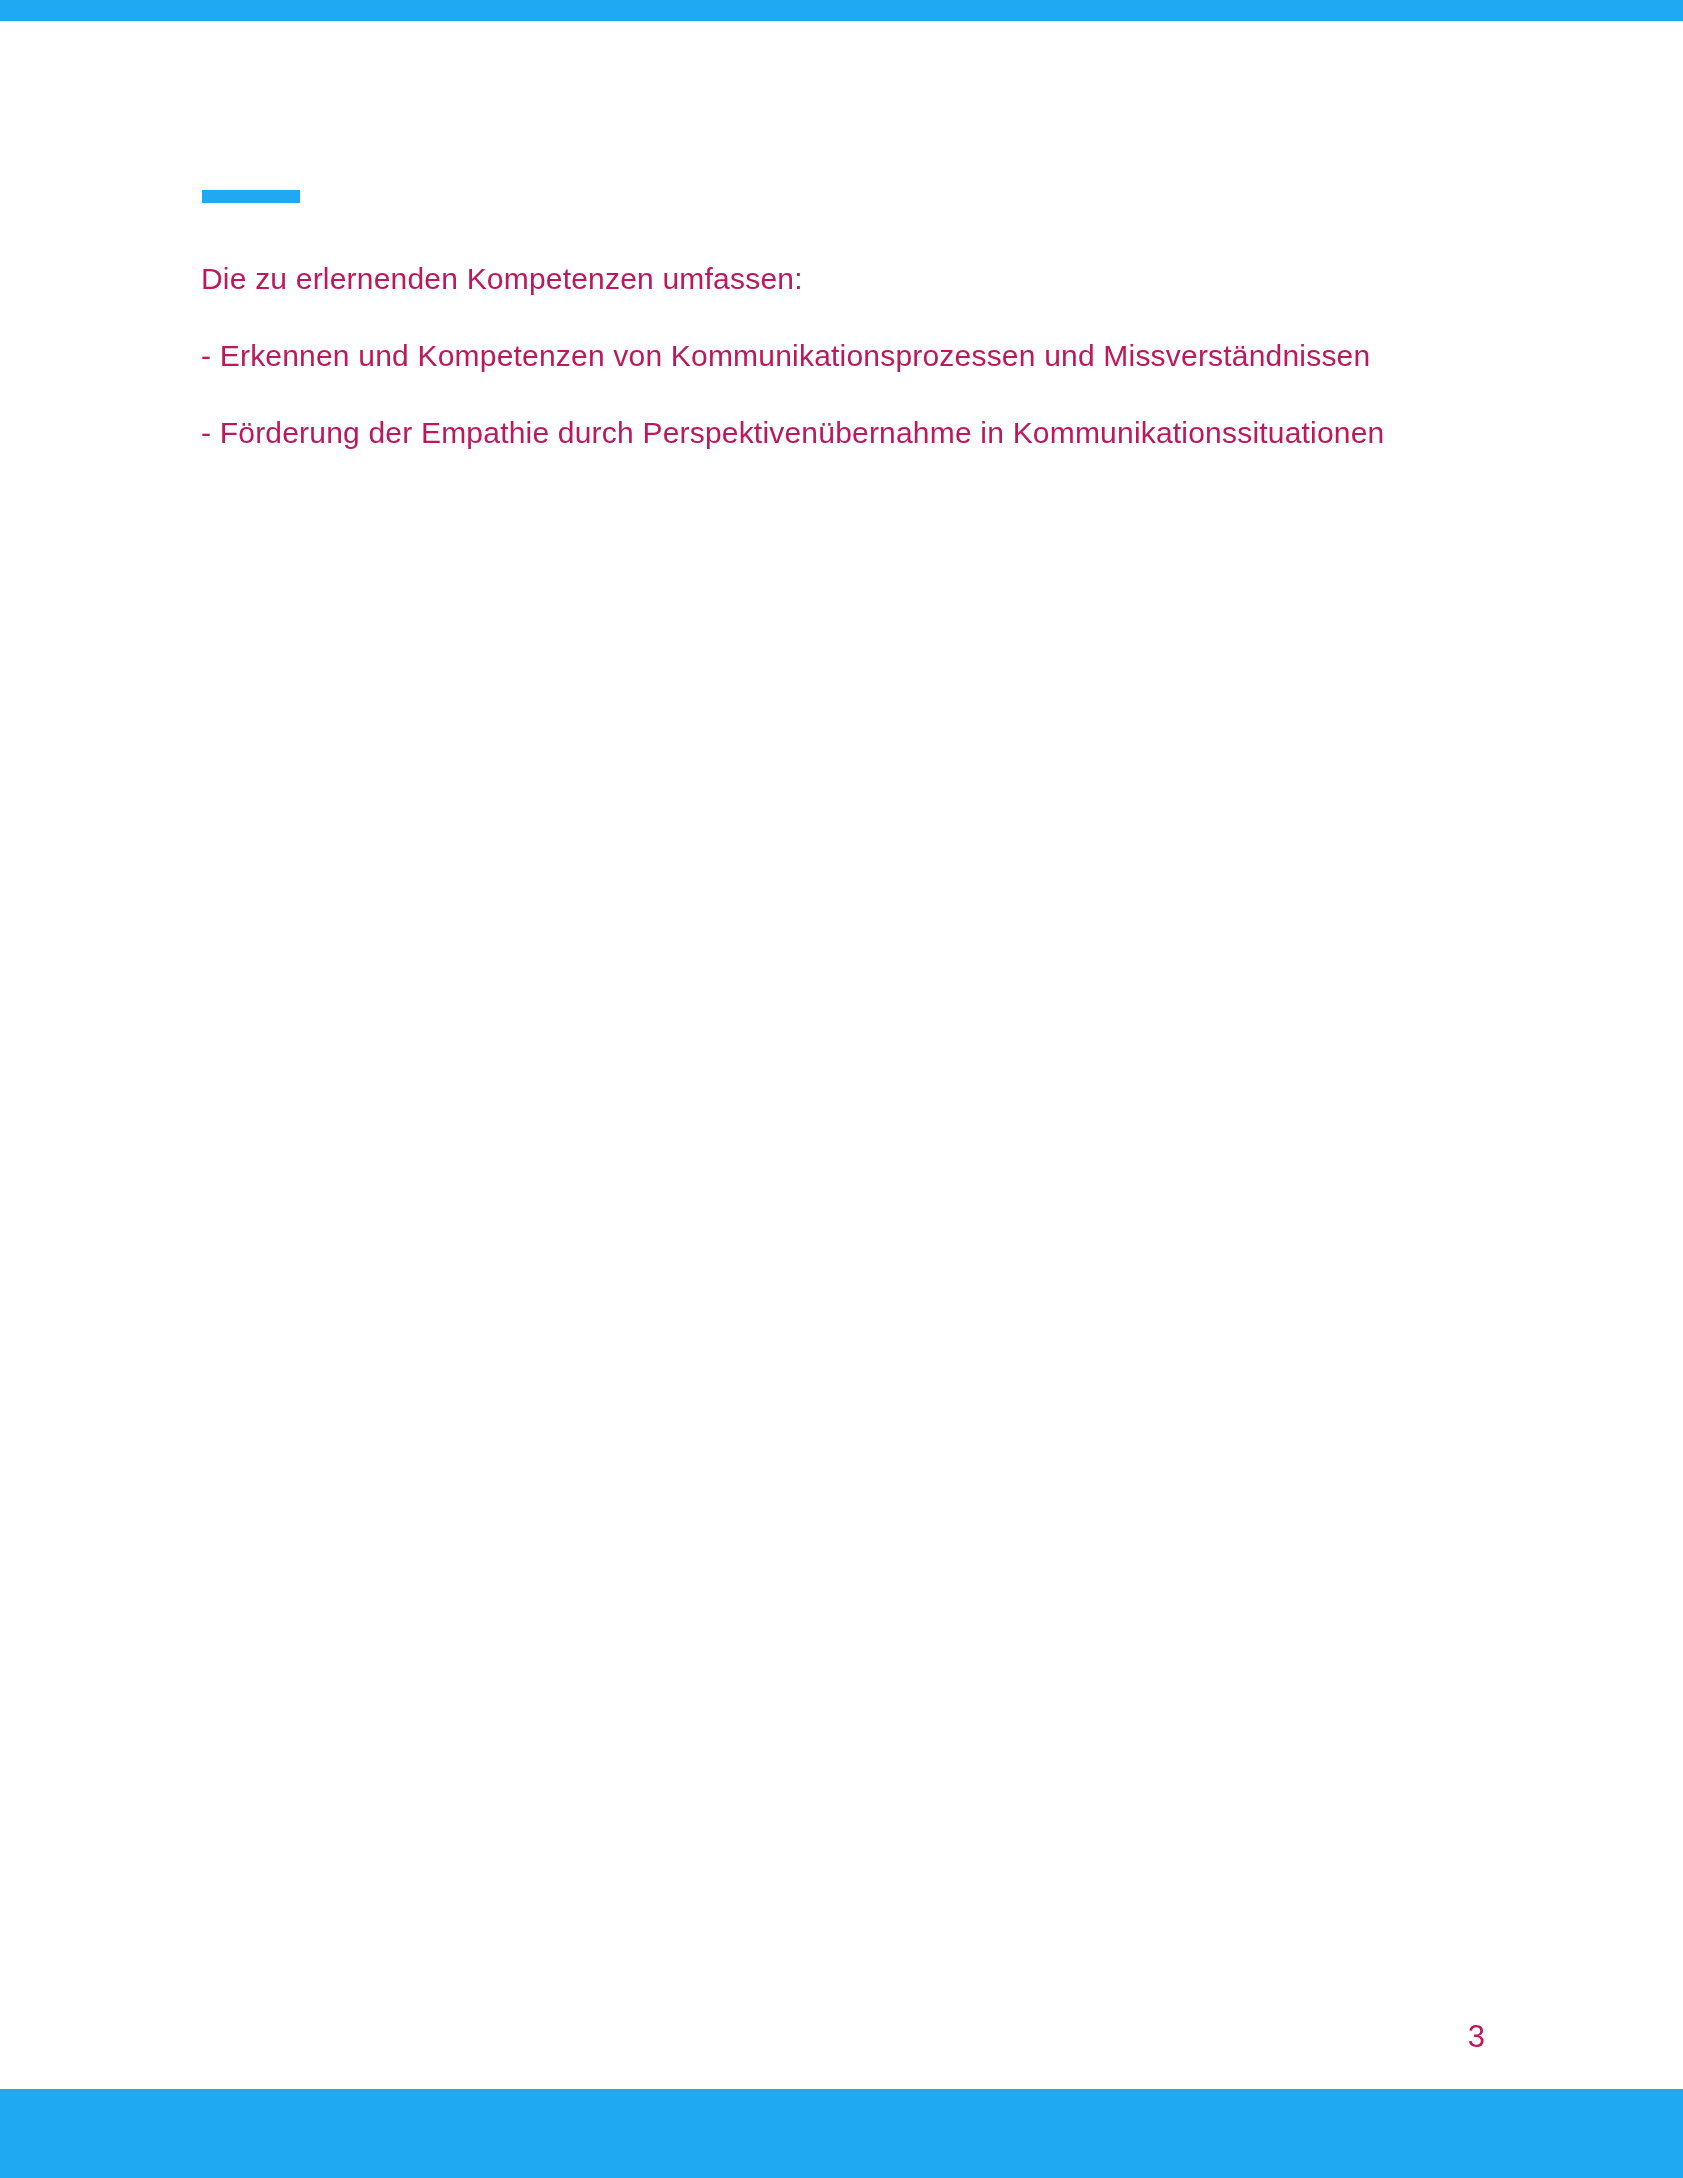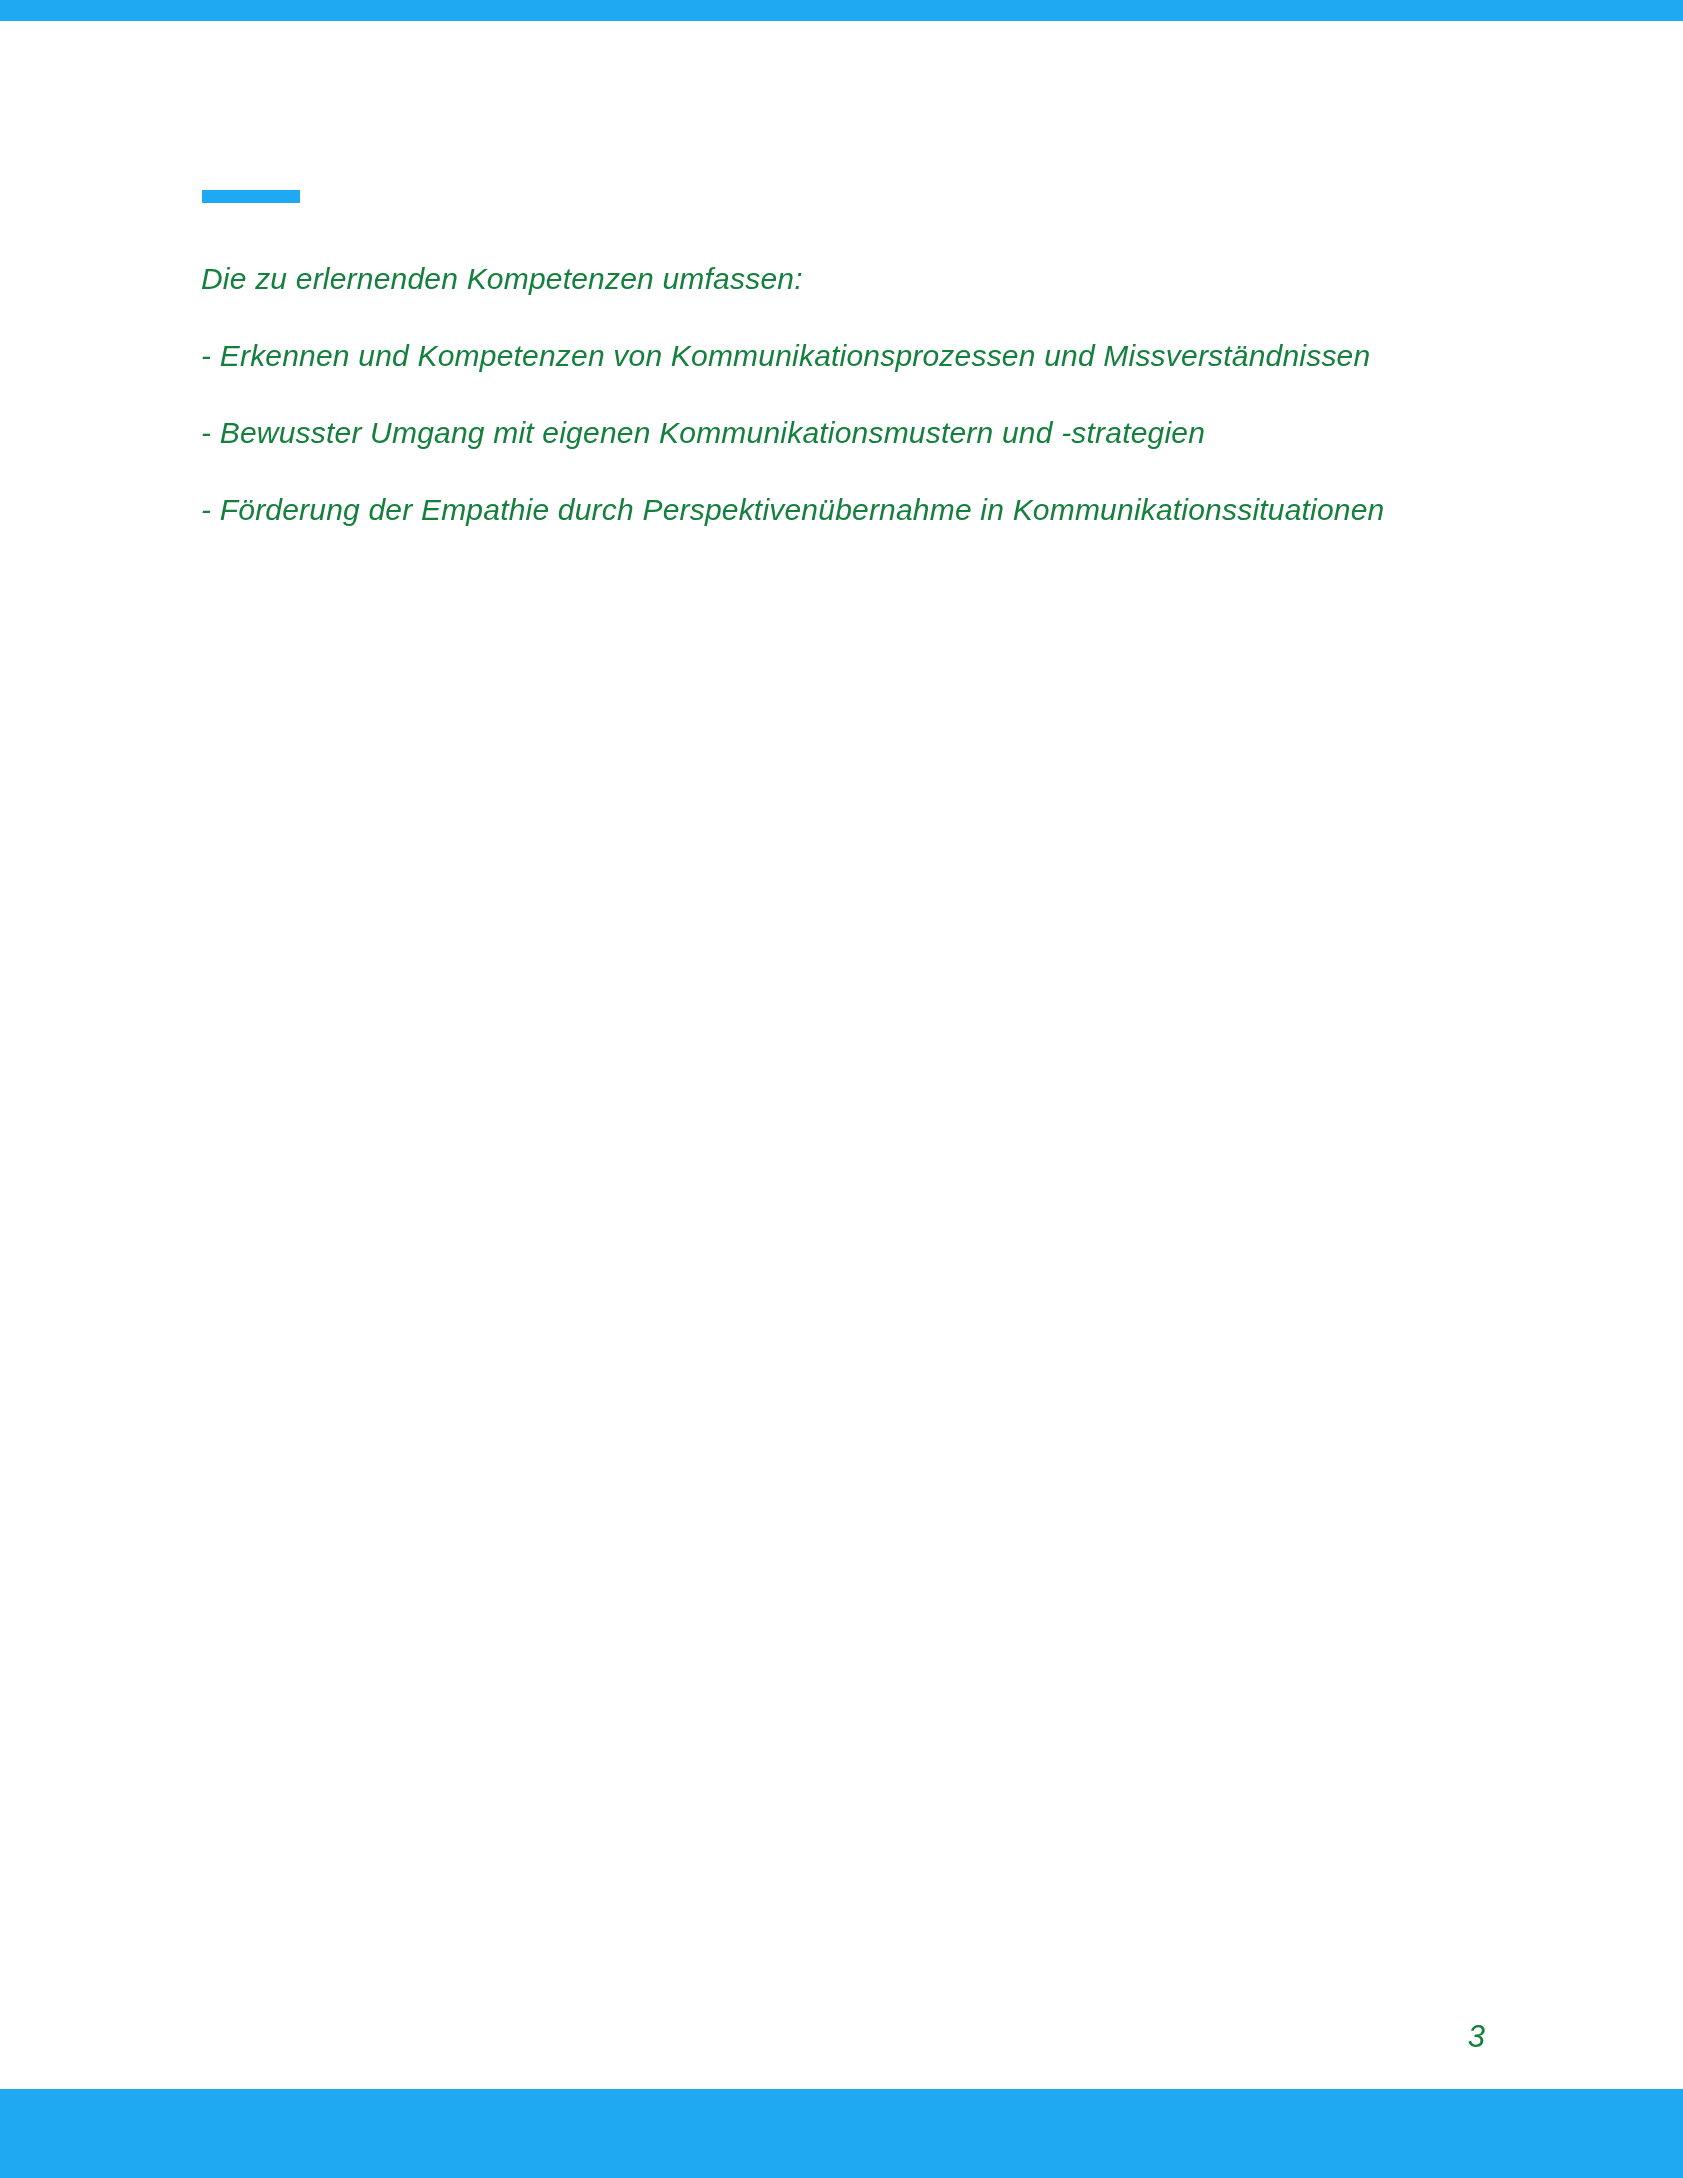--- a/index.html
+++ b/index.html
@@ -48,30 +48,29 @@
     top: 2020px;
     width: 1284px;
     text-align: right;
     font-size: 31px;
     line-height: 34px;
   }
 </style>
 </head>
 <body>
 
-<div class="page" style="color: #15803d; font-style: italic;">
+<div class="page" style="color: #be185d;">
 
   <div class="accent-bar top"></div>
 
   <div class="section-dash"></div>
 
   <main class="content">
     <p>Die zu erlernenden Kompetenzen umfassen:</p>
     <p>- Erkennen und Kompetenzen von Kommunikationsprozessen und Missverständnissen</p>
-    <p>- Bewusster Umgang mit eigenen Kommunikationsmustern und -strategien</p>
     <p>- Förderung der Empathie durch Perspektivenübernahme in Kommunikationssituationen</p>
   </main>
 
   <div class="page-number">3</div>
 
   <div class="accent-bar bottom"></div>
 
 </div>
 
 

